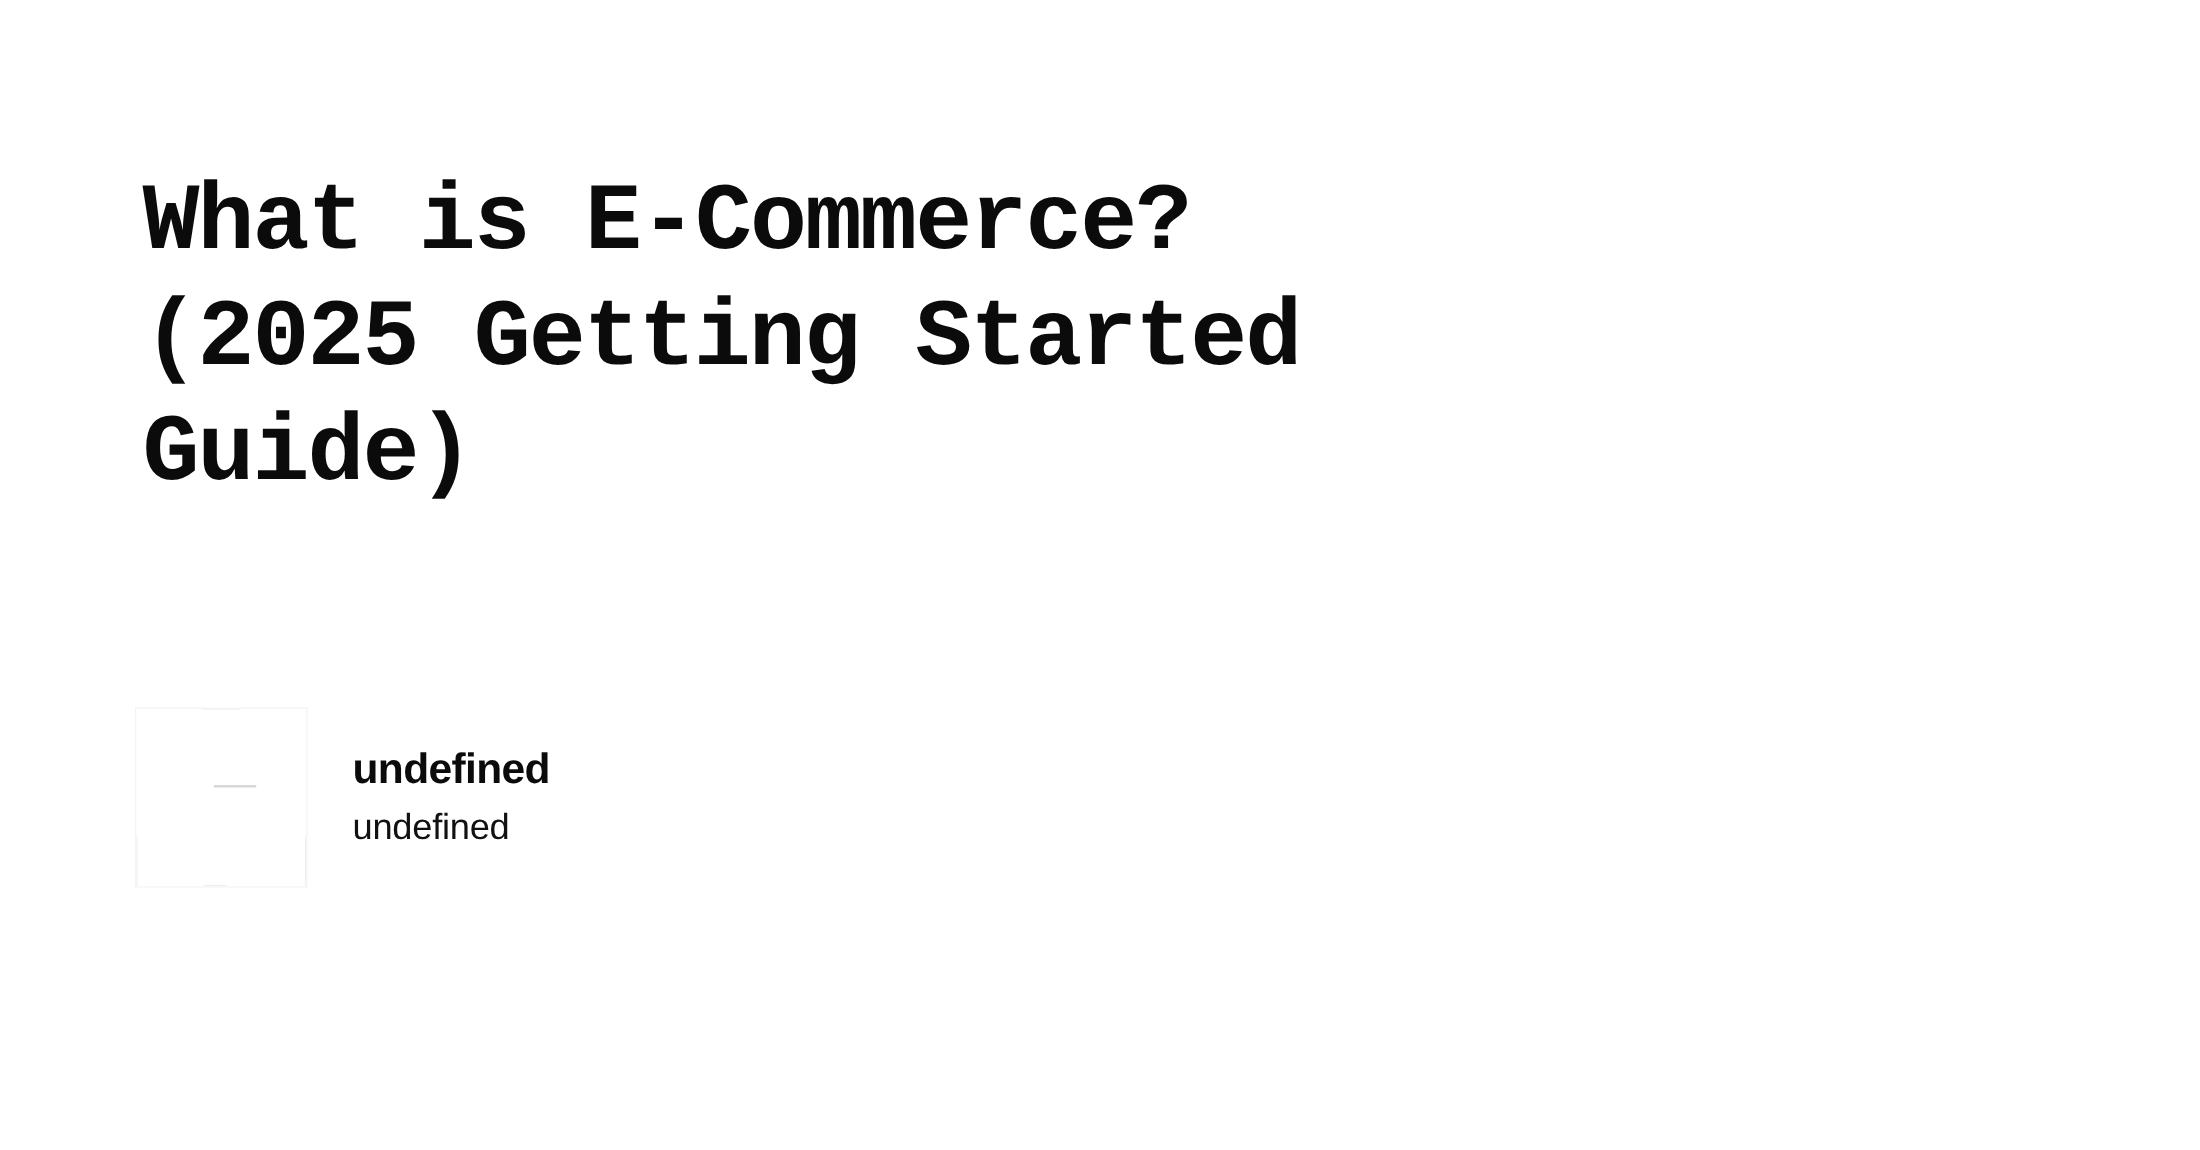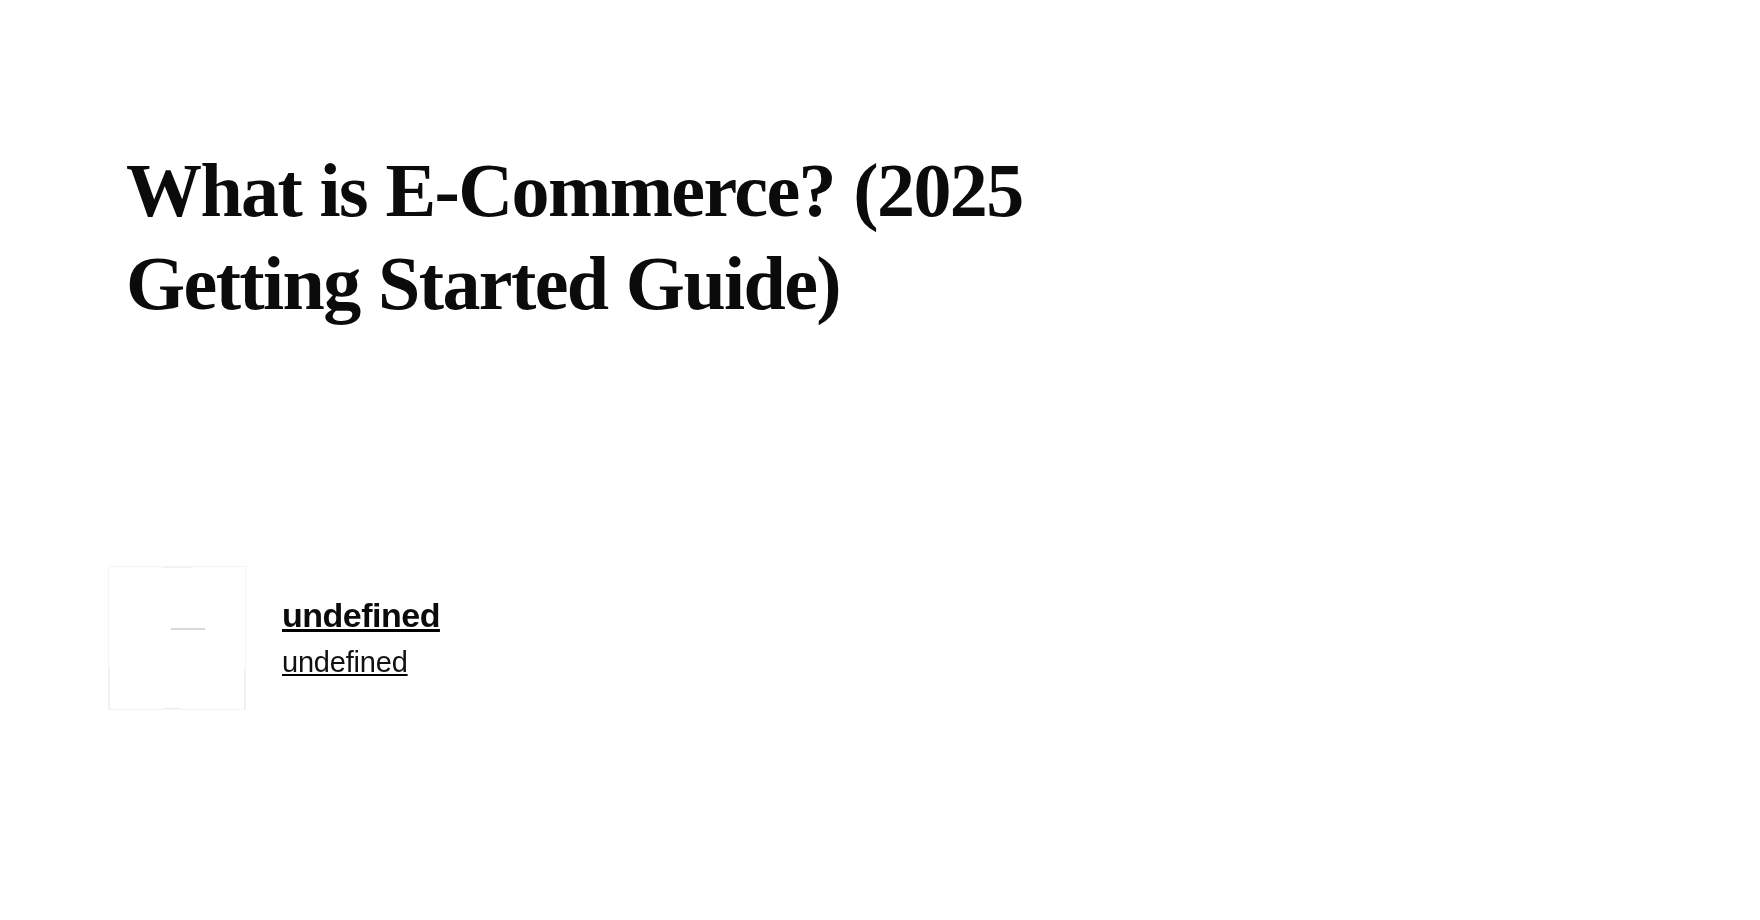--- a/index.html
+++ b/index.html
@@ -25,22 +25,22 @@
 
   
   .article-header {
     position: absolute;
     left: 110px;
     top: 128px;
     width: 1100px;
   }
 
   .article-title {
-    margin: 16px;
-    font-family: Liberation Serif, serif;
+    margin: 4px;
+    font-family: Liberation Mono, monospace;
     font-size: 76px;
     line-height: 1.22;
     font-weight: 700;
     letter-spacing: -1.6px;
     color: #0b0b0b;
     word-spacing: 1px;
   }
 
   
   .byline {
@@ -107,21 +107,20 @@
     background: #ededed;
     transform: translateX(-50%);
   }
 
   .author-text {
     margin-left: 36px;
     display: flex;
     flex-direction: column;
     justify-content: center;
     gap: 12px;
-    text-decoration: underline;
   }
 
   .author-name {
     font-family: "Liberation Sans", sans-serif;
     font-size: 34px;
     font-weight: 700;
     line-height: 1.1;
     letter-spacing: -0.5px;
     color: #0b0b0b;
   }

